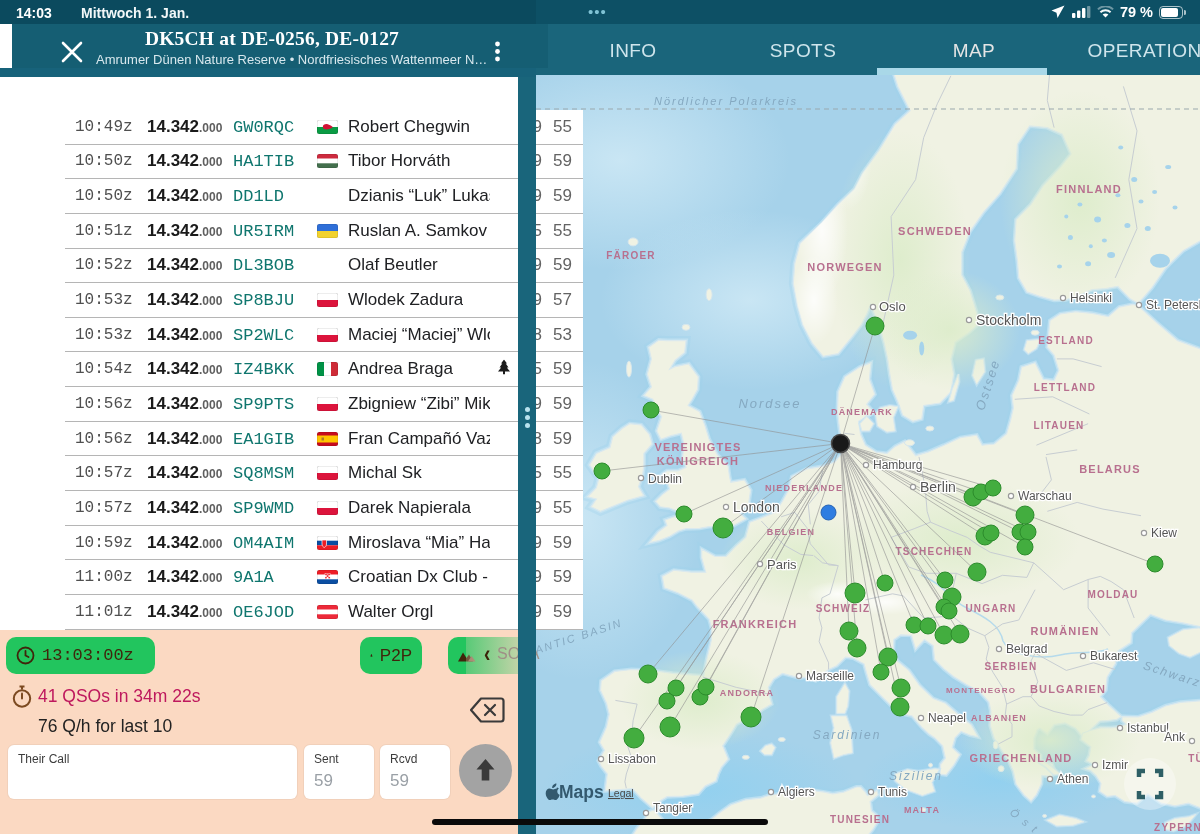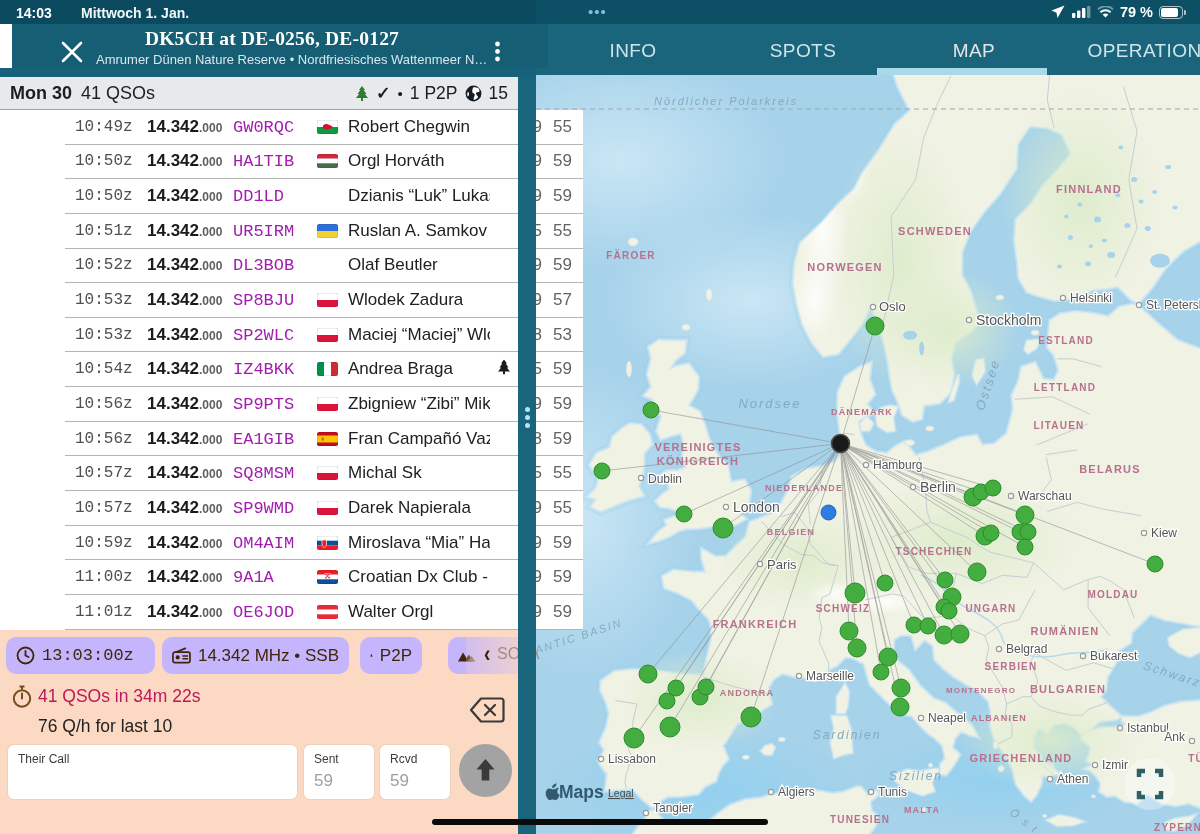--- a/index.html
+++ b/index.html
@@ -25,30 +25,30 @@
 #lhead { position:absolute; left:0; top:9px; width:518px; height:33px; background:#e7e9ec; border-bottom:1px solid #9fa3a8; }
 #lhead .d1 { position:absolute; left:10px; top:6px; font-size:18px; font-weight:bold; color:#1d1d1f; }
 #lhead .d2 { position:absolute; left:81px; top:6px; font-size:18px; color:#1d1d1f; }
 #lhead .ic { position:absolute; right:10px; top:6px; font-size:17.5px; color:#1d1d1f; display:flex; align-items:center; gap:7px; }
 #rows { position:absolute; left:17px; top:42px; width:488px;padding-left:48px; }
 .row { position:relative; width:518px; height:34.65px; border-bottom:1px solid #b5b5b5; background:#fff; }
 .row > span { position:absolute; top:50%; transform:translateY(-50%); white-space:nowrap; }
 .tm { left:10px; font-family:"Liberation Mono",monospace; font-size:16px; color:#4f4f4f; }
 .fq { left:82px; font-size:17px; font-weight:bold; color:#1a1a1a; }
 .fq small { font-size:12px; font-weight:bold; color:#5f5f5f; }
-.cs { left:168px; font-family:"Liberation Mono",monospace; font-size:17px; color:#a21caf; }
+.cs { left:168px; font-family:"Liberation Mono",monospace; font-size:17px; color:#0f766e; }
 .flw { left:252px; width:21px; height:14px; }
 .fl { display:block; }
 .nm { left:283px; max-width:142px; overflow:hidden; font-size:17px; color:#202124; }
 .rowtree { position:absolute; left:432px; top:50%; transform:translateY(-50%); }
 .rst { left:458px; font-size:17px; color:#636363; }
 .r2 { left:488px; }
 
 #bottom { position:absolute; left:0; top:630px; width:520px; height:204px; background:#fbd9c2; }
-.chip { position:absolute; top:7px; height:37px; background:#c4b5fd; border-radius:10px; display:flex; align-items:center; gap:7px; padding:0 10px; color:#40250b; font-size:17px; white-space:nowrap; }
+.chip { position:absolute; top:7px; height:37px; background:#22c55e; border-radius:10px; display:flex; align-items:center; gap:7px; padding:0 10px; color:#40250b; font-size:17px; white-space:nowrap; }
 #chip1 { left:6px; width:149px; font-family:"Liberation Mono",monospace; font-size:17px; }
 #chip2 { left:162px; width:187px; }
 #chip3 { left:360px; width:62px; }
 #chip4 { left:448px; width:72px; border-radius:10px 0 0 10px; }
 #chip4fade { position:absolute; left:466px; top:7px; width:54px; height:37px; background:linear-gradient(90deg, rgba(251,217,194,0.25), rgba(251,217,194,0.75)); }
 #sotatxt { position:absolute; left:497px; top:15px; font-size:16px; color:#9f9087; }
 #chev { position:absolute; left:484px; top:13px; font-size:19px; color:#3a2208; font-weight:bold; transform:scaleY(1.25); }
 #qline1 { position:absolute; left:38px; top:56px; font-size:17.5px; color:#be185d; }
 #qline2 { position:absolute; left:38px; top:86px; font-size:17.5px; color:#222; }
 #stopw { position:absolute; left:11px; top:55px; }
@@ -473,38 +473,20 @@
 </g>
 <circle cx="1150" cy="784" r="26" fill="#ffffff" opacity="0.35"></circle>
 <g stroke="#2e5f66" stroke-width="4.5" fill="none">
  <path d="M1139,777 v-6 h6"></path>
           <path d="M1155,771 h6 v6"></path>
           <path d="M1161,791 v6 h-6"></path>
           <path d="M1145,797 h-6 v-6"></path>
 </g>
 </svg></div>
 <div id="list">
- <div id="lhead">
-        <span class="d1">Mon 30</span>
-        <span class="d2">41 QSOs</span>
- <span class="ic">
-          <svg width="14" height="15" viewBox="0 0 14 15">
-            <path d="M7 0 L10 4 H8.7 L11.5 8 H9.8 L13 12 H8 V15 H6 V12 H1 L4.2 8 H2.5 L5.3 4 H4 Z" fill="#2e7d32"></path>
-          </svg>
-          <span style="font-weight:bold;">✓</span>
-          <span style="font-size:15px;">•</span>
-          <span>1 P2P</span>
-          <svg width="17" height="17" viewBox="0 0 17 17">
-            <circle cx="8.5" cy="8.5" r="7.9" fill="#141d26"></circle>
-            <path d="M8.2 2.2 Q11.5 1.8 13.8 3.6 Q14.8 5.2 14.2 7.2 Q12.5 6.4 11.5 7.6 Q10.2 9 11.8 10.2 Q13.5 11 12.8 12.8 Q11 14.8 8.8 15 Q8.2 12.5 9.5 11 Q10.5 9.5 8.8 8.6 Q6.8 7.8 7.2 5.8 Q7.6 3.6 8.2 2.2 Z" fill="#fff"></path>
-            <path d="M2.5 11.5 Q1.8 9 2.8 6.5 Q4.2 7.5 4.0 9.5 Q3.8 10.8 2.5 11.5 Z" fill="#fff"></path>
-          </svg>
-          <span>15</span>
-        </span>
- </div>
  <div id="rows">
 <div class="row">
           <span class="tm">10:49z</span>
           <span class="fq">14.342<small>.000</small></span>
           <span class="cs">GW0RQC</span>
           <span class="flw">
             <svg class="fl" width="21" height="14" viewBox="0 0 21 14">
               <defs>
                 <clipPath id="cwal">
                   <rect width="21" height="14" rx="2.5"></rect>
@@ -534,21 +516,21 @@
                 </clipPath>
               </defs>
               <g clip-path="url(#chun)">
                 <rect width="21" height="4.7" fill="#cd2a3e"></rect>
                 <rect y="4.7" width="21" height="4.6" fill="#fff"></rect>
                 <rect y="9.3" width="21" height="4.7" fill="#436f4d"></rect>
               </g>
               <rect width="21" height="14" rx="2.5" fill="none" stroke="rgba(0,0,0,0.18)" stroke-width="0.8"></rect>
             </svg>
           </span>
-          <span class="nm">Orgl Horváth</span>
+          <span class="nm">Tibor Horváth</span>
           <span class="rst">59</span>
           <span class="rst r2">59</span>
         </div>
 <div class="row">
           <span class="tm">10:50z</span>
           <span class="fq">14.342<small>.000</small></span>
           <span class="cs">DD1LD</span>
           <span class="flw">
             <span class="fl"></span>
           </span>
@@ -828,29 +810,20 @@
         </div>
  </div>
 </div>
 <div id="bottom">
  <div class="chip" id="chip1">
         <svg width="19" height="19" viewBox="0 0 19 19">
           <circle cx="9.5" cy="9.5" r="8" fill="none" stroke="#40250b" stroke-width="1.8"></circle>
           <path d="M9.5 5 V9.5 L12.5 11" stroke="#40250b" stroke-width="1.8" fill="none" stroke-linecap="round"></path>
         </svg>
         <span>13:03:00z</span>
-      </div>
- <div class="chip" id="chip2">
-        <svg width="20" height="17" viewBox="0 0 20 17">
-          <rect x="1" y="5" width="18" height="11" rx="2" fill="none" stroke="#40250b" stroke-width="1.8"></rect>
-          <path d="M4 5 L14 1" stroke="#40250b" stroke-width="1.8" stroke-linecap="round"></path>
-          <circle cx="6" cy="10.5" r="2.2" fill="#40250b"></circle>
-          <path d="M11 9 h6 M11 12 h6" stroke="#40250b" stroke-width="1.5"></path>
-        </svg>
-        <span>14.342 MHz • SSB</span>
       </div>
  <div class="chip" id="chip3">
         <svg width="14" height="15" viewBox="0 0 14 15">
           <path d="M7 0 L10 4 H8.7 L11.5 8 H9.8 L13 12 H8 V15 H6 V12 H1 L4.2 8 H2.5 L5.3 4 H4 Z" fill="#40250b"></path>
         </svg>
         <span>P2P</span>
       </div>
  <div class="chip" id="chip4">
         <svg width="18" height="12" viewBox="0 0 18 12">
           <path d="M0 11.5 L5 2.5 L8.5 8 L11 4.5 L15 11.5 Z" fill="#40250b"></path>

